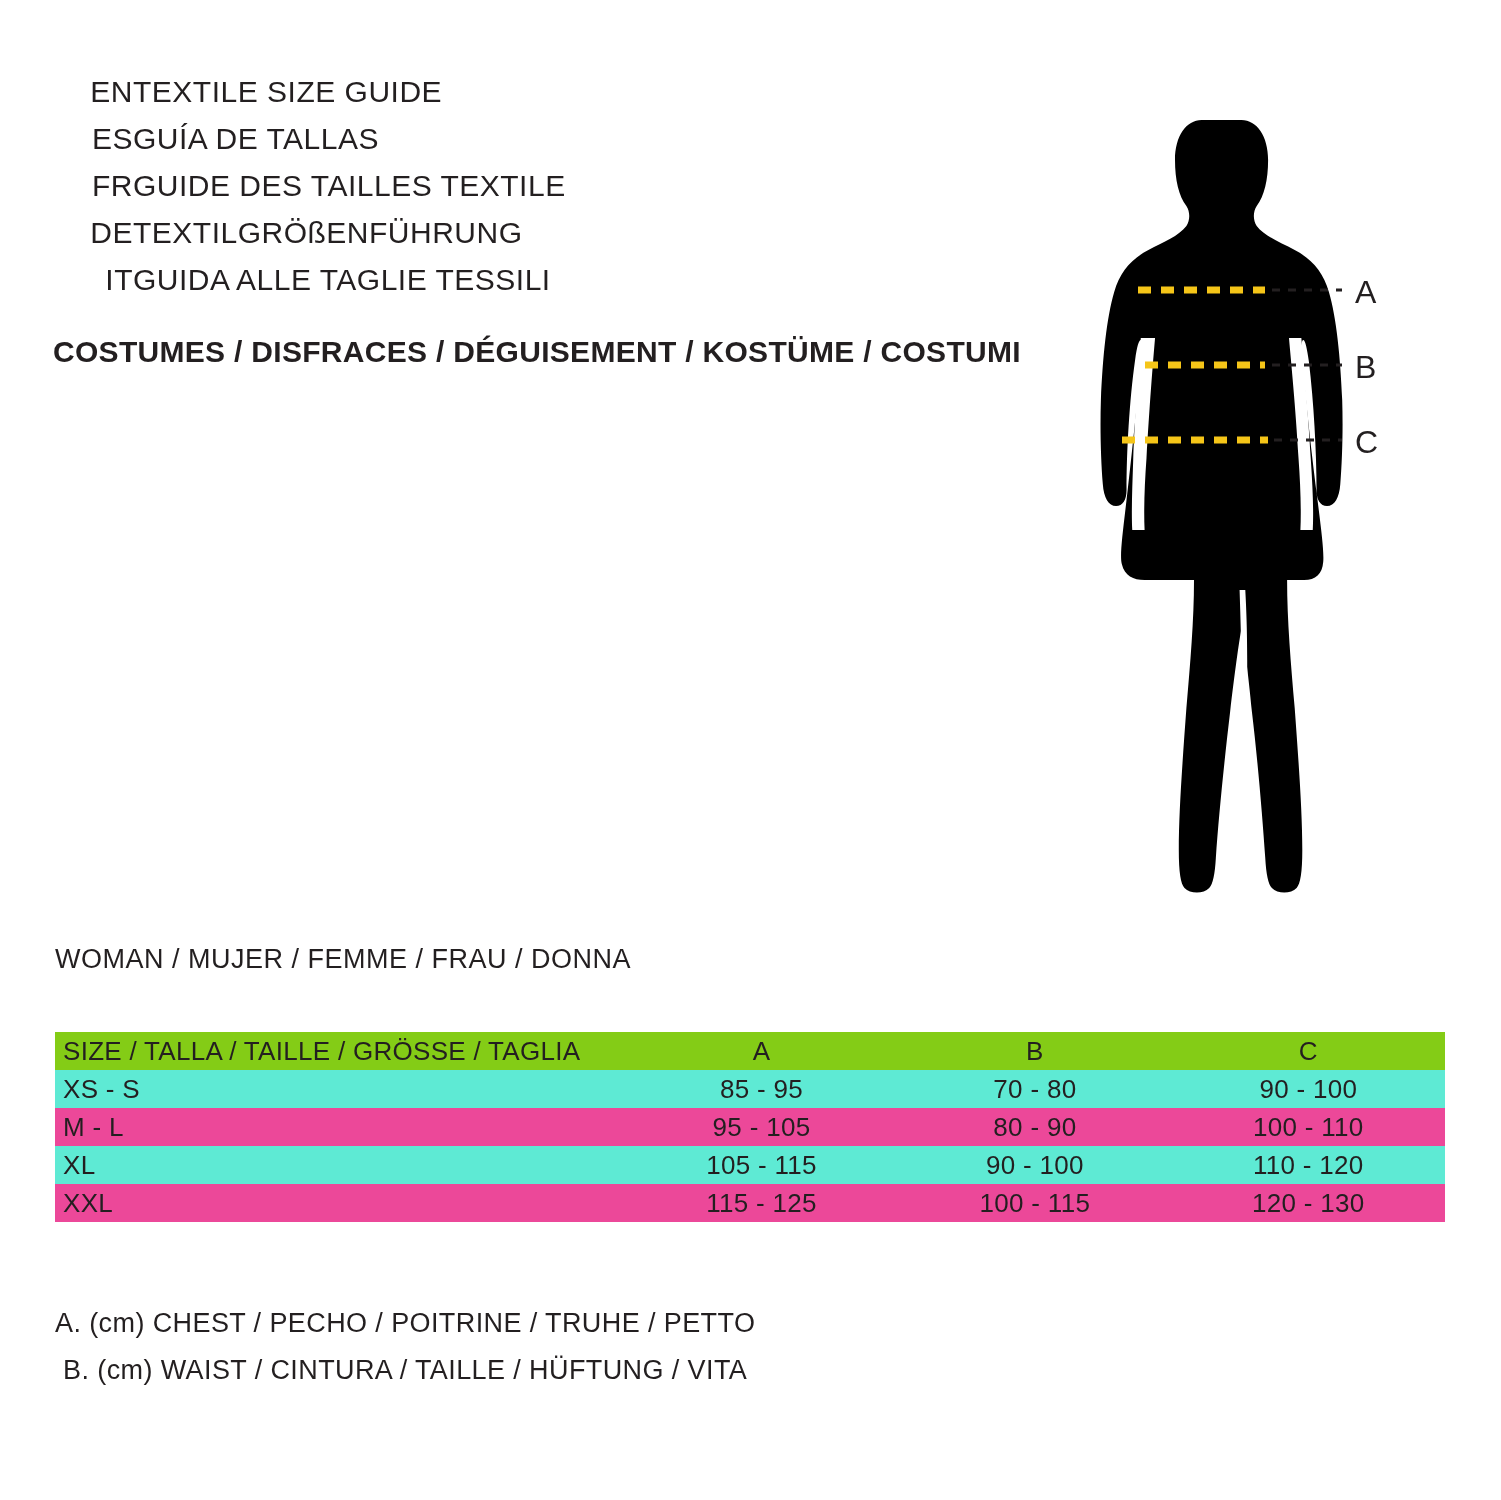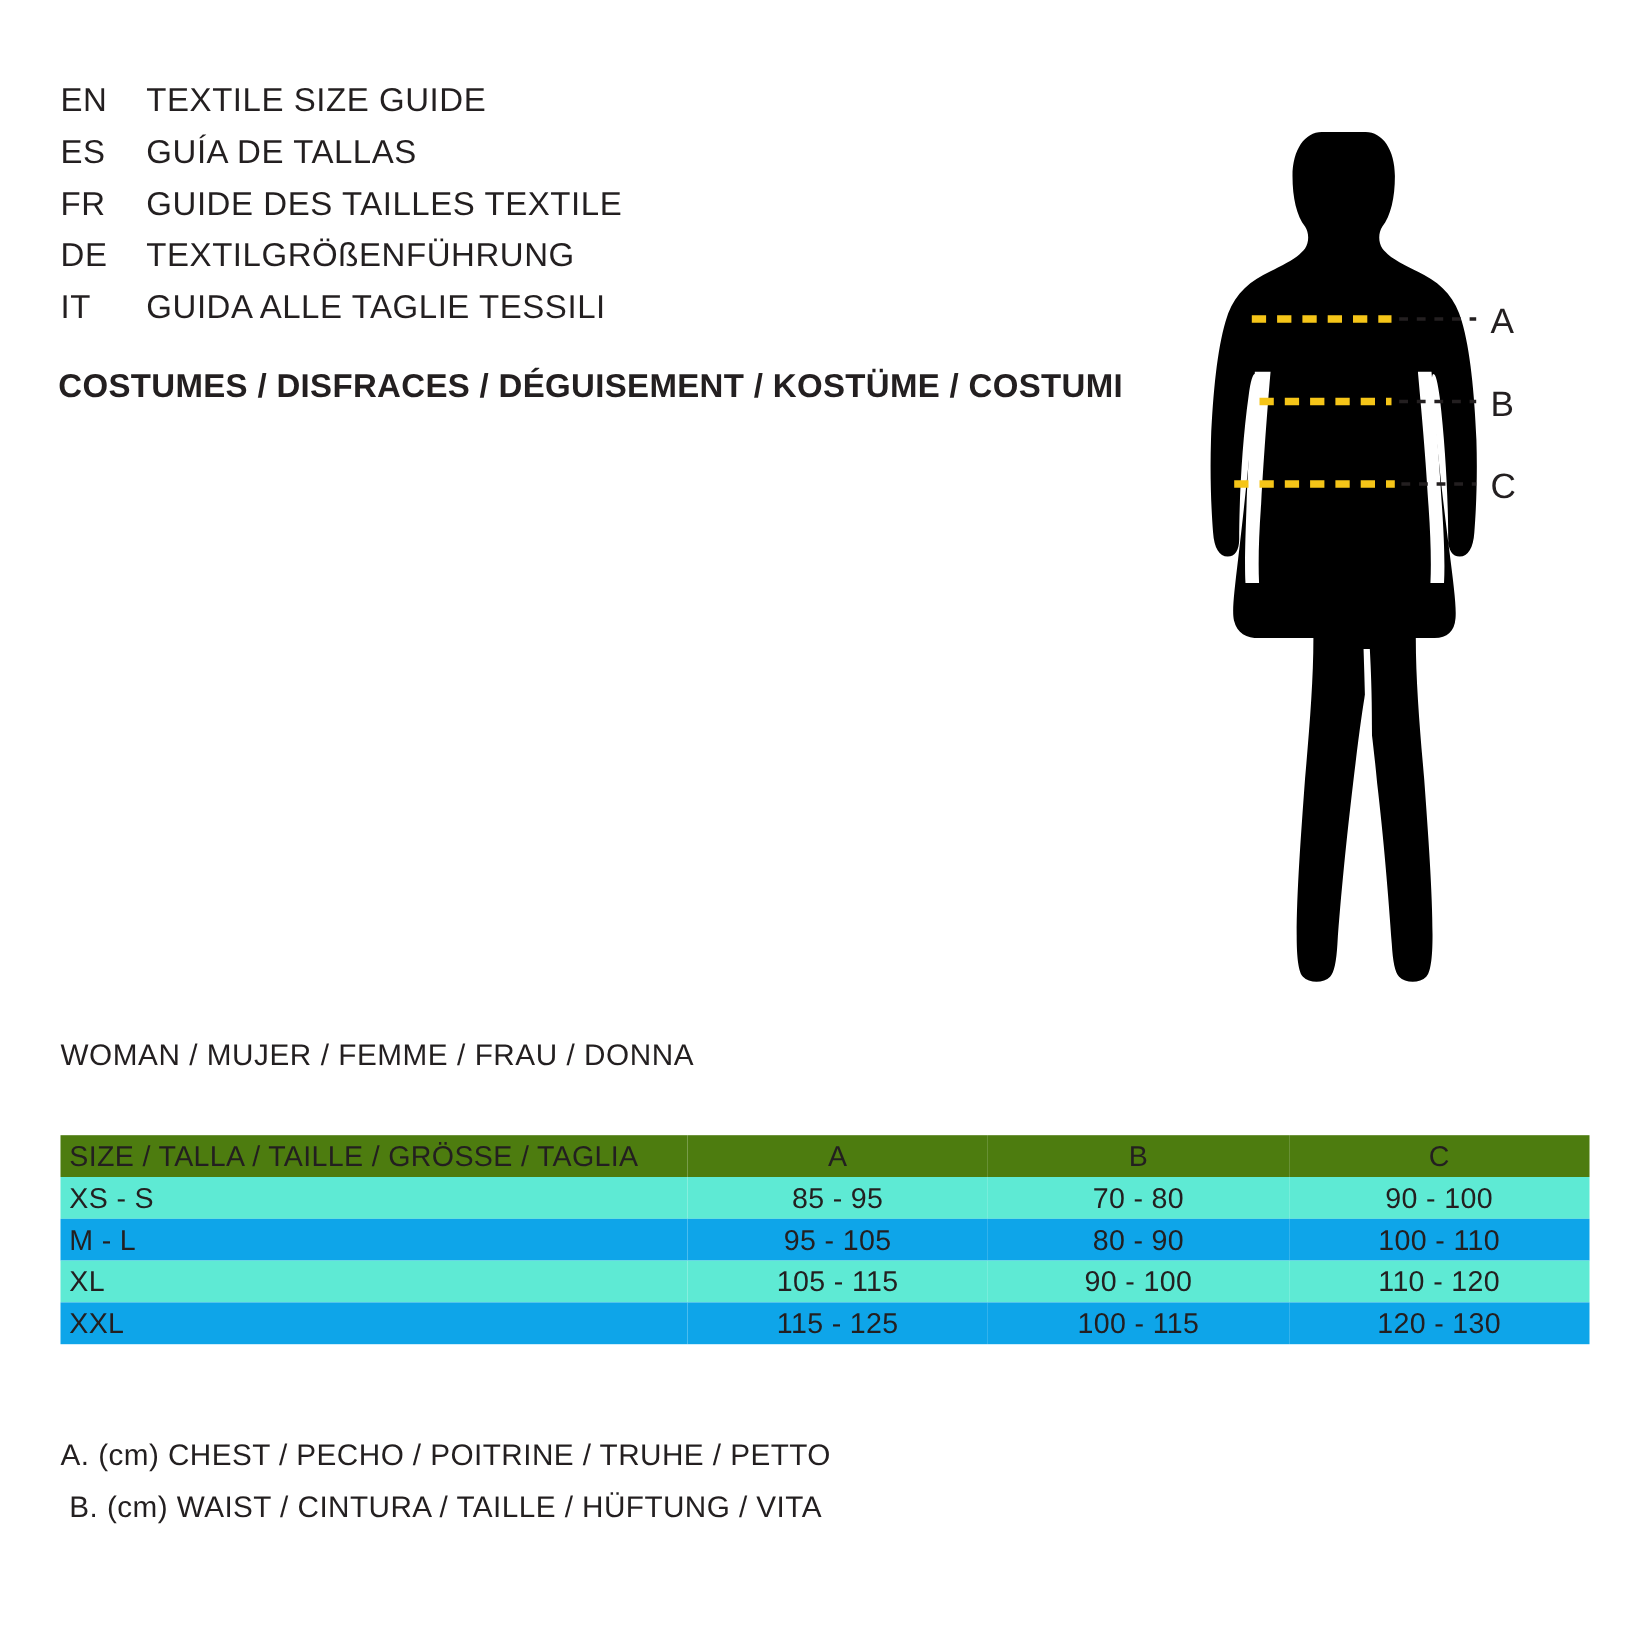--- a/index.html
+++ b/index.html
@@ -26,20 +26,21 @@
   .lang-row {
     display: flex;
     align-items: baseline;
     height: 47px;
     font-size: 30px;
     letter-spacing: 0.5px;
   }
   .lang-code {
     width: 78px;
     flex: 0 0 78px;
+    text-align: right;
   }
   .lang-text {
     flex: 1 1 auto;
   }
 
   .section-title {
     position: absolute;
     left: 53px;
     top: 335px;
     font-size: 30px;
@@ -85,24 +86,24 @@
     letter-spacing: 0.3px;
     vertical-align: middle;
   }
   table.size-table th.first,
   table.size-table td.first {
     text-align: left;
     padding-left: 8px;
     width: 565px;
   }
   table.size-table thead tr {
-    background: #4d7c0f;
+    background: #84cc16;
   }
   table.size-table tbody tr.alt {
-    background: #0ea5e9;
+    background: #ec4899;
   }
   table.size-table tbody tr {
     background: #5eead4;
   }
   table.size-table th.col,
   table.size-table td.col {
     width: 275px;
   }
 
   

